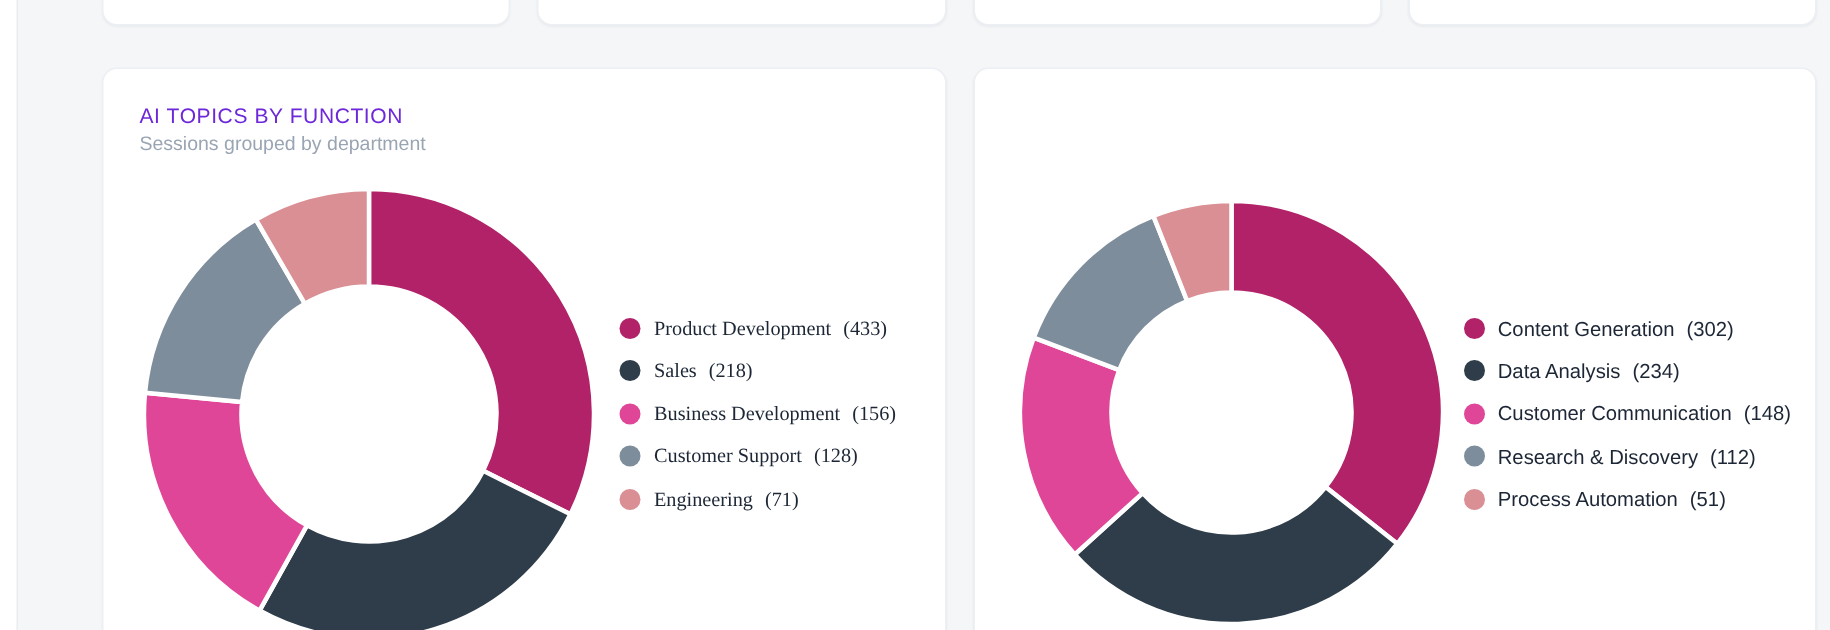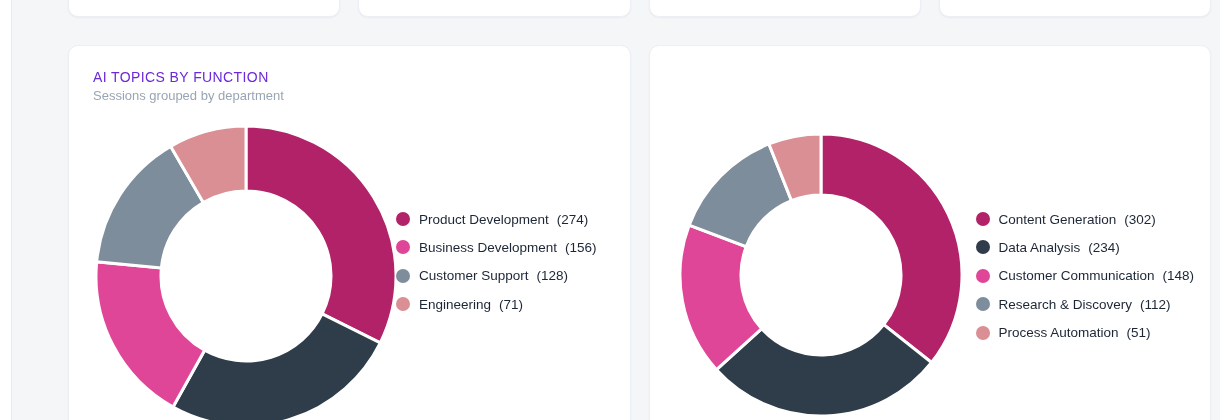--- a/index.html
+++ b/index.html
@@ -40,21 +40,21 @@
     margin: 3px 0 0 0; font-size: 13px; color: #9aa5b4;
   }
   .donut { position: absolute; }
   .donut-0 { left: 25px; top: 78px; }
   .donut-1 { left: 28px; top: 86px; }
 
   .legend {
     position: absolute; top: 166px;
     list-style: none; margin: 0; padding: 0;
   }
-  .legend-0 { left: 327px; }
+  .legend-0 { left: 344px; font-family: Liberation Serif, serif; }
   .legend-1 { left: 326px; }
   .legend-item {
     display: flex; align-items: center;
     height: 14px; margin-bottom: 14.4px; white-space: nowrap;
   }
   .swatch {
     width: 14px; height: 14px; border-radius: 50%;
     margin-right: 9px; flex: none;
   }
   .legend-label, .legend-count {
@@ -87,21 +87,26 @@
           <path d="M 152.00 2.00 A 150 150 0 0 1 286.29 218.83 L 228.10 189.87 A 85 85 0 0 0 152.00 67.00 Z" fill="#b12268" stroke="#ffffff" stroke-width="3"></path>
           <path d="M 286.29 218.83 A 150 150 0 0 1 79.02 283.05 L 110.64 226.26 A 85 85 0 0 0 228.10 189.87 Z" fill="#2e3d49" stroke="#ffffff" stroke-width="3"></path>
           <path d="M 79.02 283.05 A 150 150 0 0 1 2.67 137.83 L 67.38 143.97 A 85 85 0 0 0 110.64 226.26 Z" fill="#e04698" stroke="#ffffff" stroke-width="3"></path>
           <path d="M 2.67 137.83 A 150 150 0 0 1 76.60 22.33 L 109.27 78.52 A 85 85 0 0 0 67.38 143.97 Z" fill="#7e8d9b" stroke="#ffffff" stroke-width="3"></path>
           <path d="M 76.60 22.33 A 150 150 0 0 1 152.00 2.00 L 152.00 67.00 A 85 85 0 0 0 109.27 78.52 Z" fill="#d98f94" stroke="#ffffff" stroke-width="3"></path>
         </svg>
       <ul class="legend legend-0">
           <li class="legend-item">
             <span class="swatch" style="background: rgb(177, 34, 104);"></span>
             <span class="legend-label">Product Development</span>
-            <span class="legend-count">(274)</span>
+            <span class="legend-count">(433)</span>
+          </li>
+          <li class="legend-item">
+            <span class="swatch" style="background: rgb(46, 61, 73);"></span>
+            <span class="legend-label">Sales</span>
+            <span class="legend-count">(218)</span>
           </li>
           <li class="legend-item">
             <span class="swatch" style="background: rgb(224, 70, 152);"></span>
             <span class="legend-label">Business Development</span>
             <span class="legend-count">(156)</span>
           </li>
           <li class="legend-item">
             <span class="swatch" style="background: rgb(126, 141, 155);"></span>
             <span class="legend-label">Customer Support</span>
             <span class="legend-count">(128)</span>

